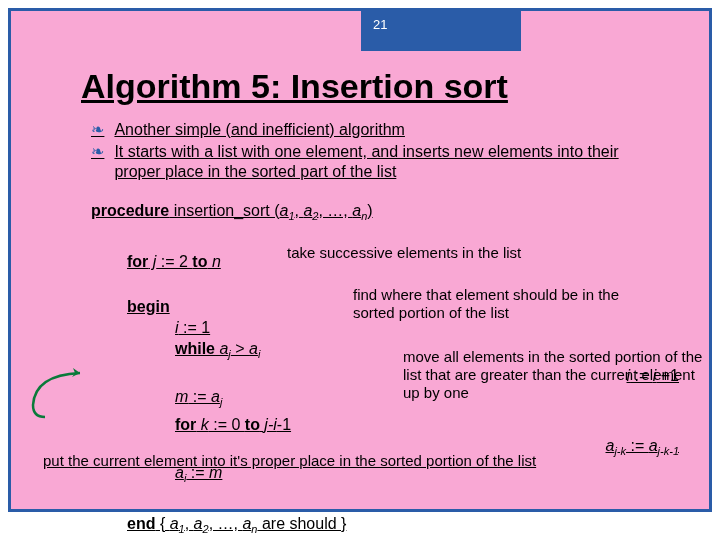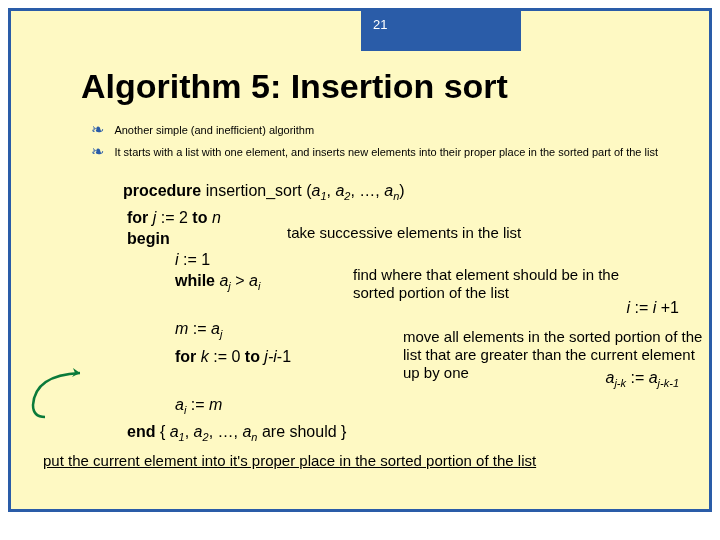--- a/index.html
+++ b/index.html
@@ -11,21 +11,21 @@
     position: relative;
     overflow: hidden;
   }
   .slide-frame {
     position: absolute;
     top: 8px;
     left: 8px;
     right: 8px;
     bottom: 28px;
     border: 3px solid #2a5ca8;
-    background: #fef9c3;
+    background: #f9a8d4;
   }
   .page-tab {
     position: absolute;
     top: 0;
     left: 350px;
     width: 160px;
     height: 40px;
     background: #2a5ca8;
     border: 2px solid #2a5ca8;
     display: flex;
@@ -35,20 +35,21 @@
   }
   .page-tab-inner {
     color: #fff;
     font-size: 13px;
   }
   .content {
     position: absolute;
     top: 56px;
     left: 40px;
     right: 30px;
+    text-decoration: underline;
   }
   .title {
     font-size: 34px;
     font-weight: bold;
     color: #000;
     margin-bottom: 14px;
     margin-left: 30px;
   }
   .bullets {
     margin-left: 40px;
@@ -61,36 +62,36 @@
     margin-bottom: 2px;
   }
   .bullet-marker {
     color: #2a5ca8;
     font-size: 16px;
     line-height: 20px;
     margin-right: 10px;
     flex-shrink: 0;
   }
   .bullet-text {
-    font-size: 11px;
+    font-size: 16px;
     line-height: 20px;
     color: #000;
   }
   .code-block {
     margin-left: 40px;
     font-size: 16px;
     line-height: 21px;
     color: #000;
     position: relative;
   }
-  .code-line { white-space: nowrap; margin-left: 32px; }
+  .code-line { white-space: nowrap; }
   .kw { font-weight: bold; }
   .it { font-style: italic; }
   .sub { font-size: 11px; vertical-align: sub; font-style: italic; }
-  .indent1 { margin-left: 36px; }
+  .indent1 { margin-left: 36px; margin-top: 24px; }
   .indent2 { margin-left: 84px; }
   .indent3 { margin-left: 128px; text-align: right; }
   .annot {
     position: absolute;
     font-size: 15px;
     line-height: 18px;
     color: #000;
   }
   .annot1 { left: 196px; top: 44px; }
   .annot2 { left: 262px; top: 86px; width: 310px; }

